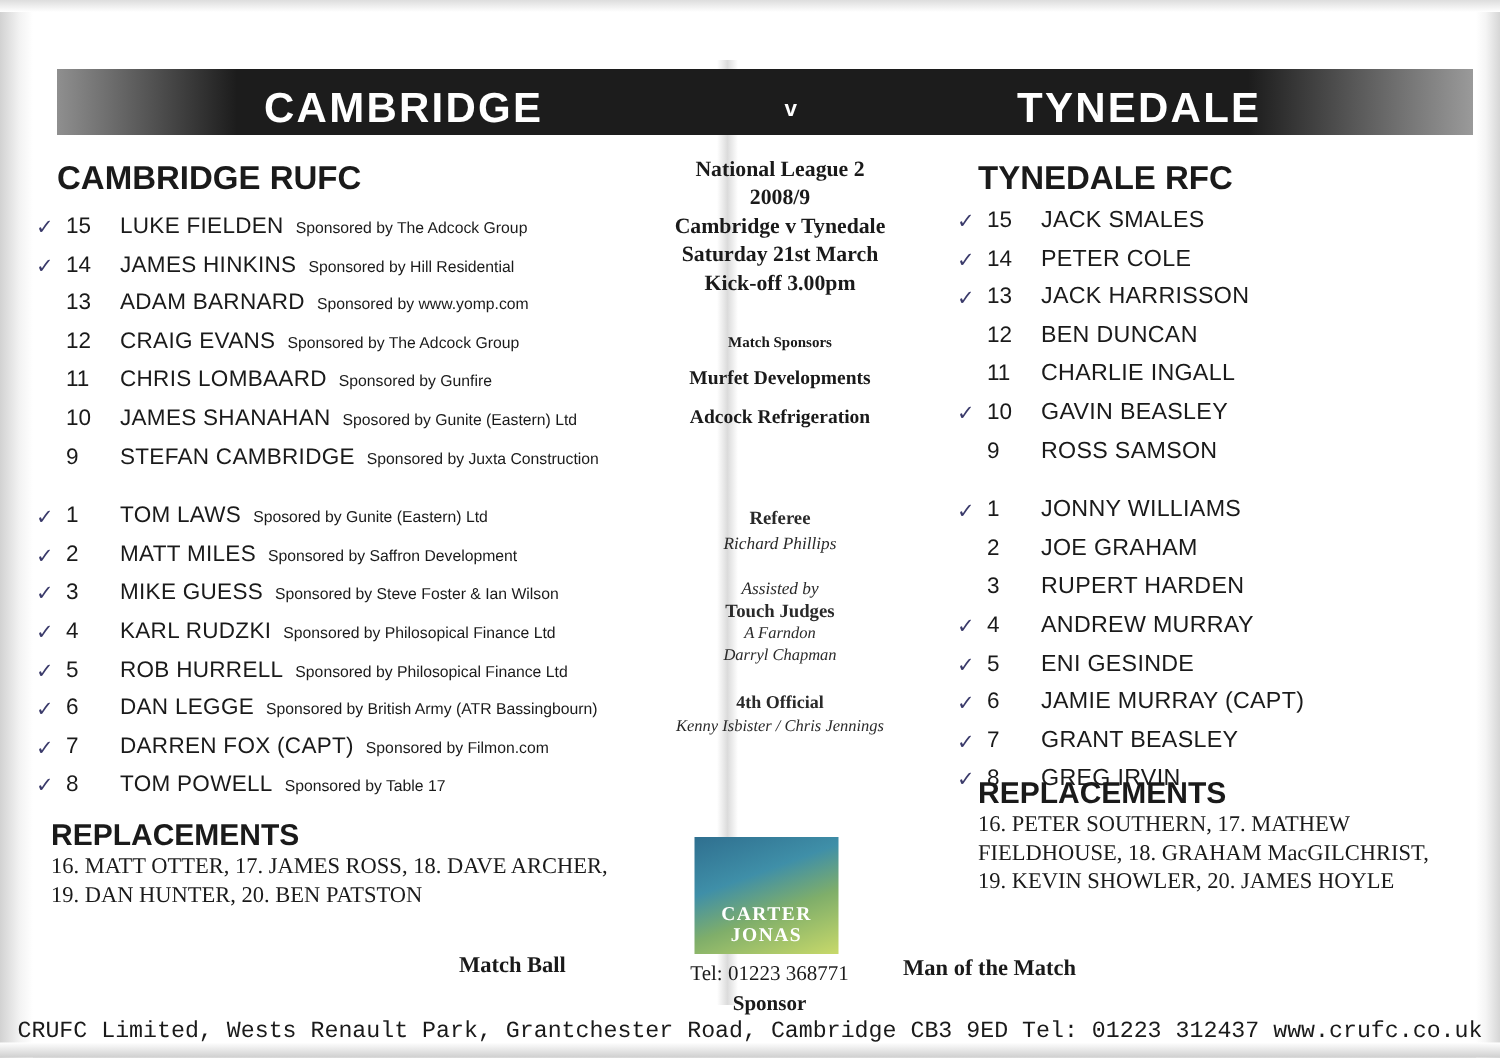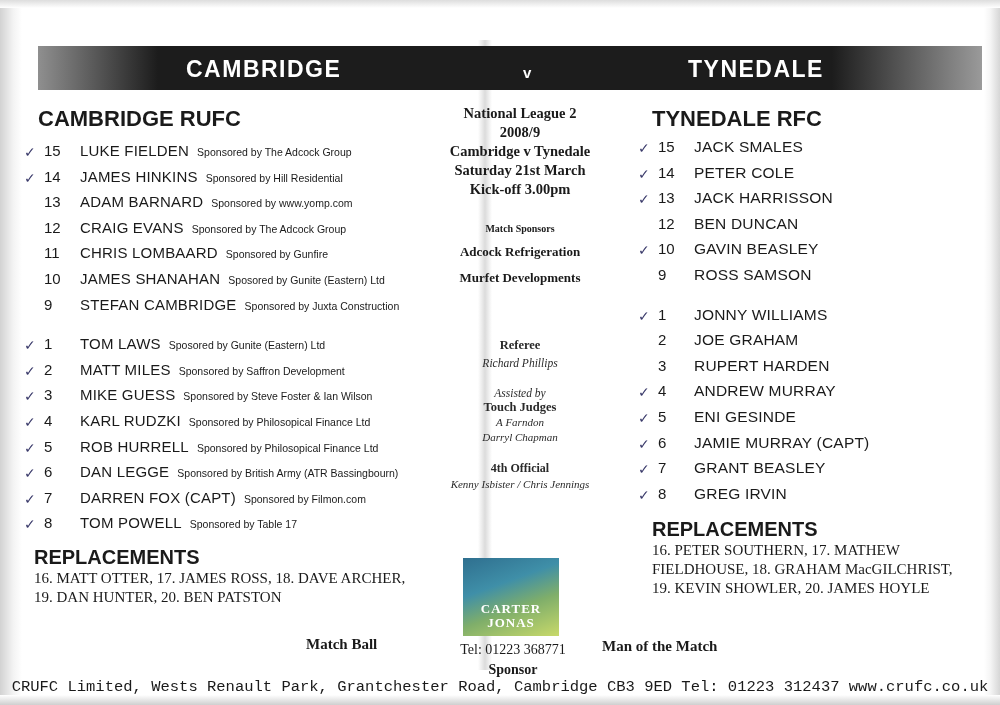--- a/index.html
+++ b/index.html
@@ -64,25 +64,24 @@
   .banner-fade-right {
     position: absolute;
     right: 0; top: 0; bottom: 0;
     width: 150px;
     background: linear-gradient(to left, #9a9a9a, #1c1c1c);
   }
   .banner-team {
     position: absolute;
     top: 10px;
     color: #ffffff;
-    font-size: 23px;
+    font-size: 28px;
     font-weight: bold;
     letter-spacing: 1.5px;
     font-family: "Liberation Sans", sans-serif;
-    margin-left: 10px;
   }
   .banner-home { left: 138px; }
   .banner-away { left: 640px; }
   .banner-v {
     position: absolute;
     left: 485px;
     top: 18px;
     color: #ffffff;
     font-size: 15px;
     font-weight: bold;
@@ -431,20 +430,23 @@
       <span class="pnum">14</span><span class="pname">PETER COLE</span>
     </div>
     <div class="prow">
       <span class="tick">✓</span>
       <span class="pnum">13</span><span class="pname">JACK HARRISSON</span>
     </div>
     <div class="prow">
       <span class="pnum">12</span><span class="pname">BEN DUNCAN</span>
     </div>
     <div class="prow">
+      <span class="pnum">11</span><span class="pname">CHARLIE INGALL</span>
+    </div>
+    <div class="prow">
       <span class="tick">✓</span>
       <span class="pnum">10</span><span class="pname">GAVIN BEASLEY</span>
     </div>
     <div class="prow">
       <span class="pnum">9</span><span class="pname">ROSS SAMSON</span>
     </div>
 
     <div class="prow gap">
       <span class="tick">✓</span>
       <span class="pnum">1</span><span class="pname">JONNY WILLIAMS</span>
@@ -485,22 +487,22 @@
   </div>
 
   <div class="centre">
     <div class="c-head">National League 2</div>
     <div class="c-head">2008/9</div>
     <div class="c-head">Cambridge v Tynedale</div>
     <div class="c-head">Saturday 21st March</div>
     <div class="c-head">Kick-off 3.00pm</div>
 
     <div class="c-sponsors-title">Match Sponsors</div>
+    <div class="c-sponsor">Murfet Developments</div>
     <div class="c-sponsor">Adcock Refrigeration</div>
-    <div class="c-sponsor">Murfet Developments</div>
 
     <div class="c-ref-title">Referee</div>
     <div class="c-ref-name">Richard Phillips</div>
 
     <div class="c-assist">Assisted by</div>
     <div class="c-touch">Touch Judges</div>
     <div class="c-judge">A Farndon</div>
     <div class="c-judge">Darryl Chapman</div>
 
     <div class="c-fourth">4th Official</div>

